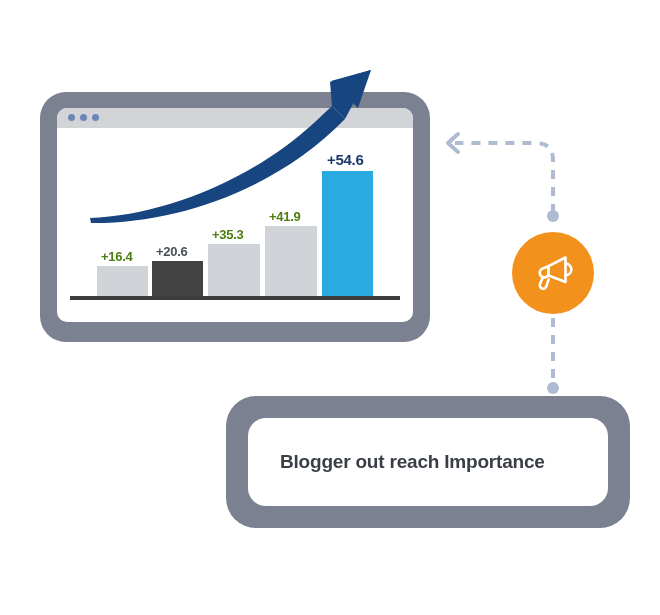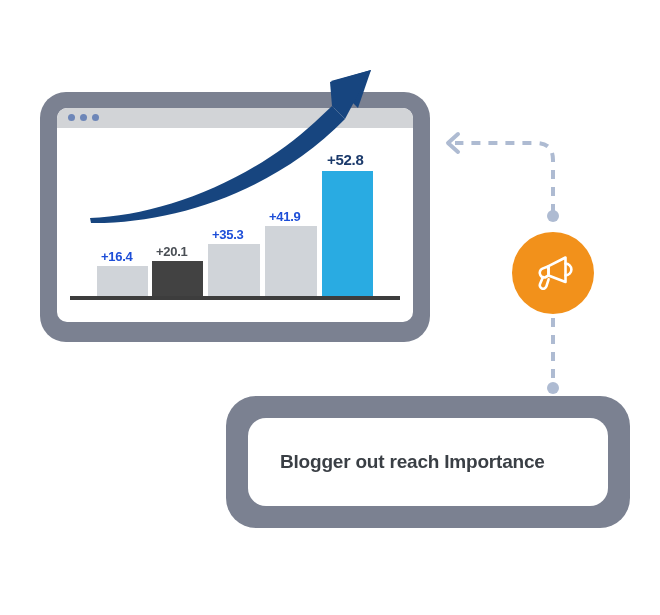--- a/index.html
+++ b/index.html
@@ -74,21 +74,21 @@
     width: 356px;
     height: 214px;
   }
   .chart-svg { position: absolute; left: 0; top: 0; }
 
   .bar-label {
     position: absolute;
     font-family: "Liberation Sans", sans-serif;
     font-weight: bold;
     font-size: 13px;
-    color: #1d4ed8;
+    color: #4d7c0f;
     letter-spacing: -0.3px;
     white-space: nowrap;
   }
   .bar-label.highlight {
     color: #1b3a6b;
     font-size: 15px;
   }
 
   
   .arrow-layer {
@@ -177,24 +177,24 @@
         <rect x="40" y="158" width="51" height="30" fill="#d0d4d9"></rect>
         <rect x="95" y="153" width="51" height="35" fill="#424242"></rect>
         <rect x="151" y="136" width="52" height="52" fill="#d0d4d9"></rect>
         <rect x="208" y="118" width="52" height="70" fill="#d0d4d9"></rect>
         <rect x="265" y="63" width="51" height="125" fill="#29abe2"></rect>
 
         <rect x="13" y="188" width="330" height="4" fill="#3d3d3d"></rect>
       </svg>
 
       <span class="bar-label" style="left:44px; top:141px;">+16.4</span>
-      <span class="bar-label" style="left:99px; top:136px; color:#4a4f55;">+20.1</span>
+      <span class="bar-label" style="left:99px; top:136px; color:#4a4f55;">+20.6</span>
       <span class="bar-label" style="left:155px; top:119px;">+35.3</span>
       <span class="bar-label" style="left:212px; top:101px;">+41.9</span>
-      <span class="bar-label highlight" style="left:270px; top:43px;">+52.8</span>
+      <span class="bar-label highlight" style="left:270px; top:43px;">+54.6</span>
     </div>
   </div>
 
   <svg class="arrow-layer" width="660" height="615" viewBox="0 0 660 615">
 
     <path fill="#17457f" d="M 90,218
              C 160,216 250,182 315,122
              L 332,106
              L 345,119
              C 276,190 176,224 91,223

